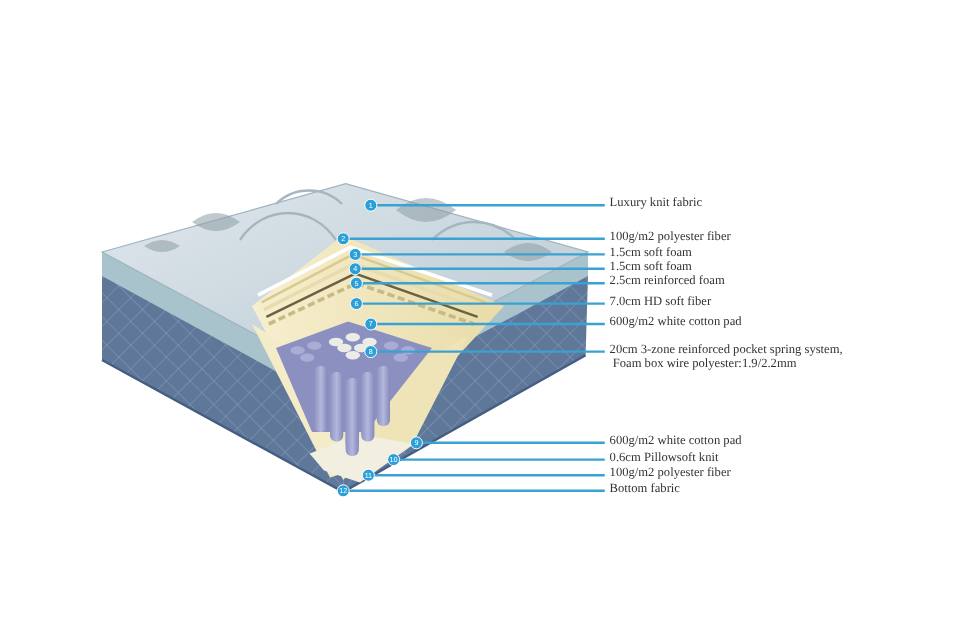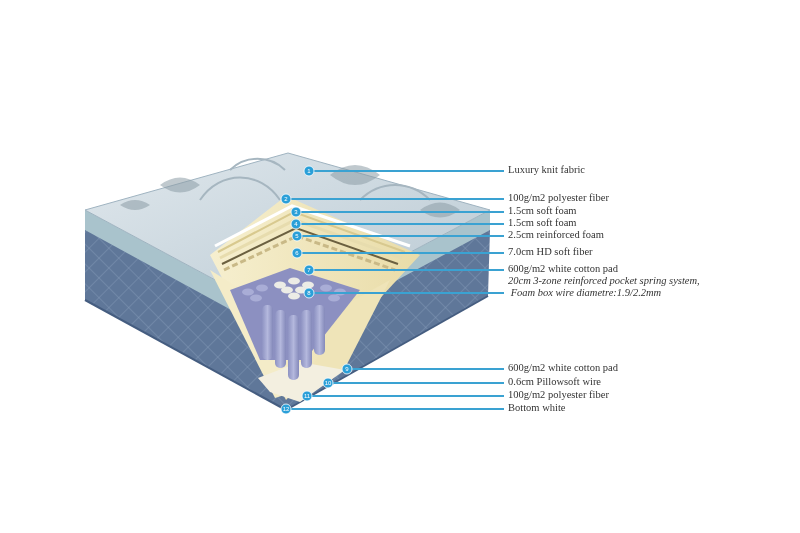--- a/index.html
+++ b/index.html
@@ -142,19 +142,19 @@
   </svg>
 
   <div id="labels">
       <div class="label" style="top: 164px;"><span>Luxury knit fabric</span></div>
       <div class="label" style="top: 192px;"><span>100g/m2 polyester fiber</span></div>
       <div class="label" style="top: 205px;"><span>1.5cm soft foam</span></div>
       <div class="label" style="top: 217px;"><span>1.5cm soft foam</span></div>
       <div class="label" style="top: 229px;"><span>2.5cm reinforced foam</span></div>
       <div class="label" style="top: 246px;"><span>7.0cm HD soft fiber</span></div>
       <div class="label" style="top: 263px;"><span>600g/m2 white cotton pad</span></div>
-      <div class="label" style="top: 275px; font-style: italic;"><span>20cm 3-zone reinforced pocket spring system,</span><br><span> Foam box wire diametre:1.9/2.2mm</span></div>
+      <div class="label" style="top: 286px;"><span>20cm 3-zone reinforced pocket spring system,</span><br><span> Foam box wire polyester:1.9/2.2mm</span></div>
       <div class="label" style="top: 362px;"><span>600g/m2 white cotton pad</span></div>
-      <div class="label" style="top: 376px;"><span>0.6cm Pillowsoft wire</span></div>
+      <div class="label" style="top: 376px;"><span>0.6cm Pillowsoft knit</span></div>
       <div class="label" style="top: 389px;"><span>100g/m2 polyester fiber</span></div>
-      <div class="label" style="top: 402px;"><span>Bottom white</span></div>
+      <div class="label" style="top: 402px;"><span>Bottom fabric</span></div>
     </div>
 </div>
 
 </body></html>

